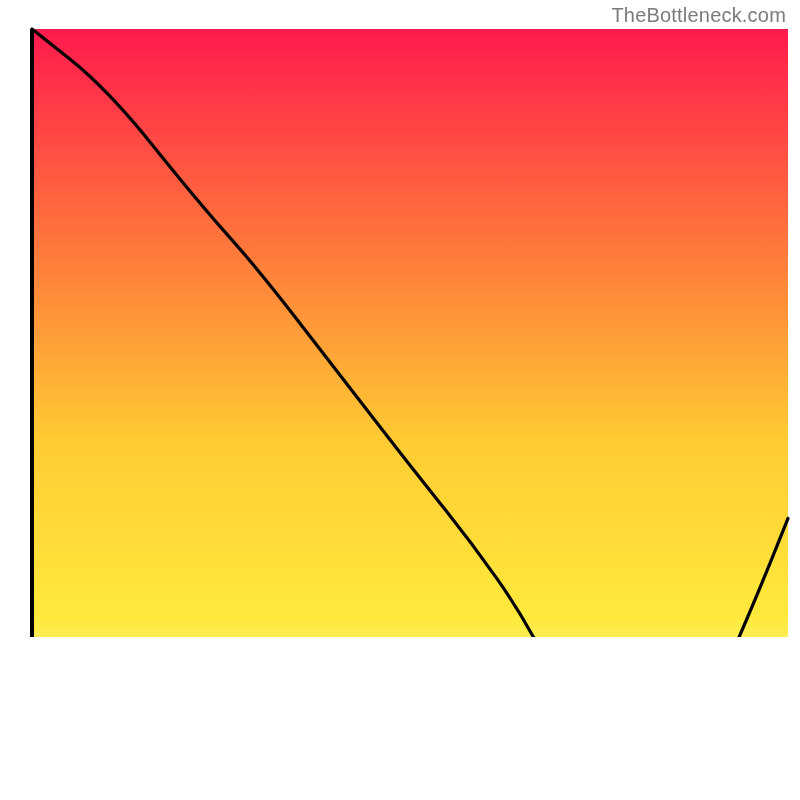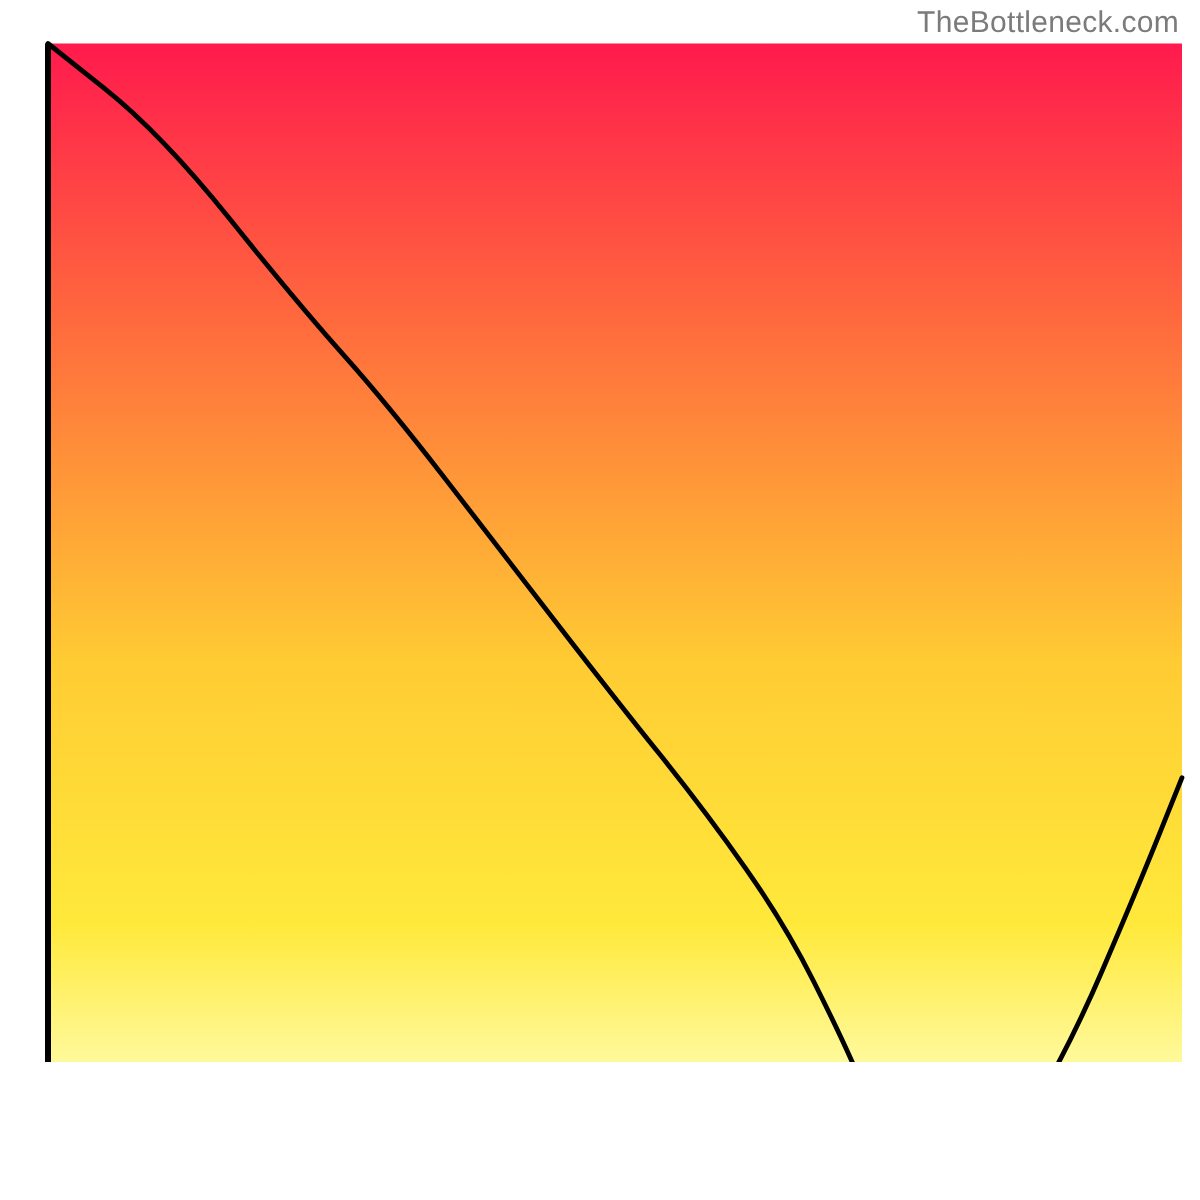--- a/index.html
+++ b/index.html
@@ -4,21 +4,21 @@
 <style>
   body {
     margin: 0;
     padding: 0;
     background: #fff;
     font-family: Arial, Helvetica, sans-serif;
   }
   .wrap {
     position: relative;
     width: 800px;
-    height: 708px;
+    height: 637px;
   }
   .watermark {
     position: absolute;
     top: 4px;
     right: 14px;
     font-size: 20px;
     color: #7b7b7b;
     font-weight: 400;
     letter-spacing: 0.2px;
   }

